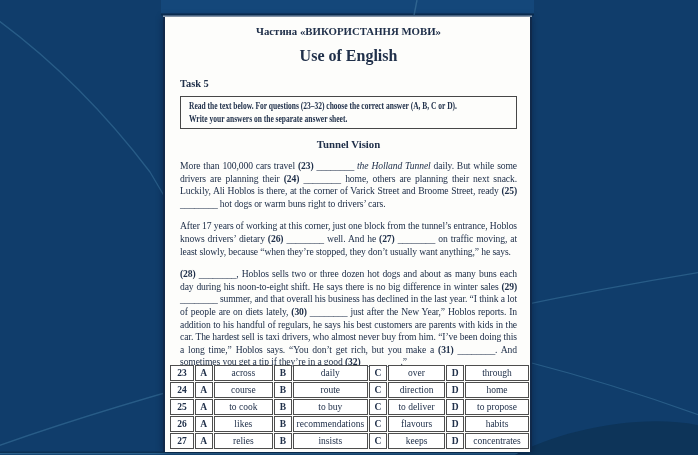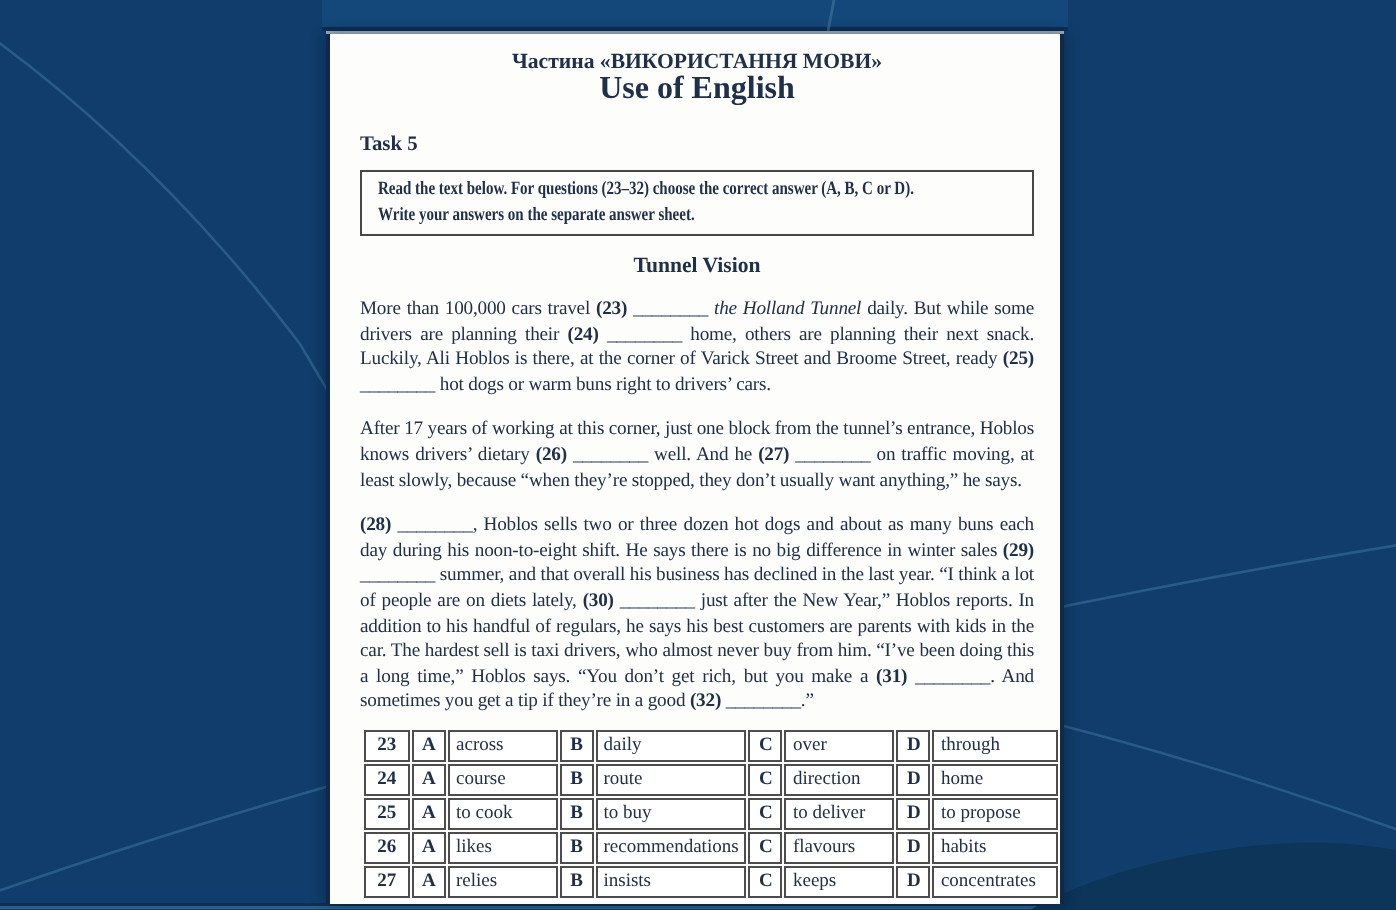--- a/index.html
+++ b/index.html
@@ -11,50 +11,50 @@
   .screen{position:absolute;inset:0;overflow:hidden;}
   svg.bg{position:absolute;top:0;left:0;z-index:0;}
   .page{
     position:absolute;left:163px;top:17px;width:369px;height:435px;
     background:#fdfdfb;z-index:2;box-sizing:border-box;
     border-left:2.5px solid #10294a;border-right:2.5px solid #10294a;
     padding:8px 13px 0 15px;color:#20304a;overflow:hidden;
     box-shadow:0 0 7px rgba(0,10,30,.4);
   }
   .page h1,.page h2,.page h3{font-weight:bold;text-align:center;}
-  h1.part-title{font-size:10.8px;line-height:12px;margin:0 0 2px;}
+  h1.part-title{font-size:10.8px;line-height:12px;margin:0 0 13px;}
   h2.subtitle{font-size:16px;line-height:12px;margin:0 0 1px;}
   .task{font-size:10.4px;line-height:12px;font-weight:bold;margin:16px 0 6px;}
   .box{
     border:1px solid #474747;padding:3px 8px;margin:4px 0 9px;
     font-weight:bold;
   }
   .box-line{
     font-size:9.4px;line-height:12.5px;white-space:nowrap;
     transform:scaleX(0.8);transform-origin:0 50%;
   }
   h3.article-title{font-size:10.8px;line-height:12px;margin:6px 0 10px;}
   .para{
     font-size:9.6px;line-height:12.6px;letter-spacing:-0.1px;
     text-align:justify;margin:0 0 10px;
   }
   .para .b{font-weight:bold;}
   .para .i{font-style:italic;}
   table.answers{
-    position:absolute;bottom:2px;left:16px;
+    position:absolute;bottom:2px;left:4px;
     border-collapse:separate;border-spacing:1.5px;
   }
   table.answers td{
     border:1px solid #4d4d4d;background:#fff;
     font-size:9.5px;line-height:11px;padding:1px 3px;height:12px;
     vertical-align:middle;
   }
   td.num{width:19px;text-align:center;font-weight:bold;}
   td.let{width:11px;text-align:center;font-weight:bold;}
-  td.opt{text-align:left;}
+  td.opt{text-align:center;}
   td.opt-a{width:64px;}
   td.opt-b{width:67px;}
   td.opt-c{width:57px;}
   td.opt-d{width:60px;}
 </style>
 </head>
 <body>
 
 <div class="screen">
 

